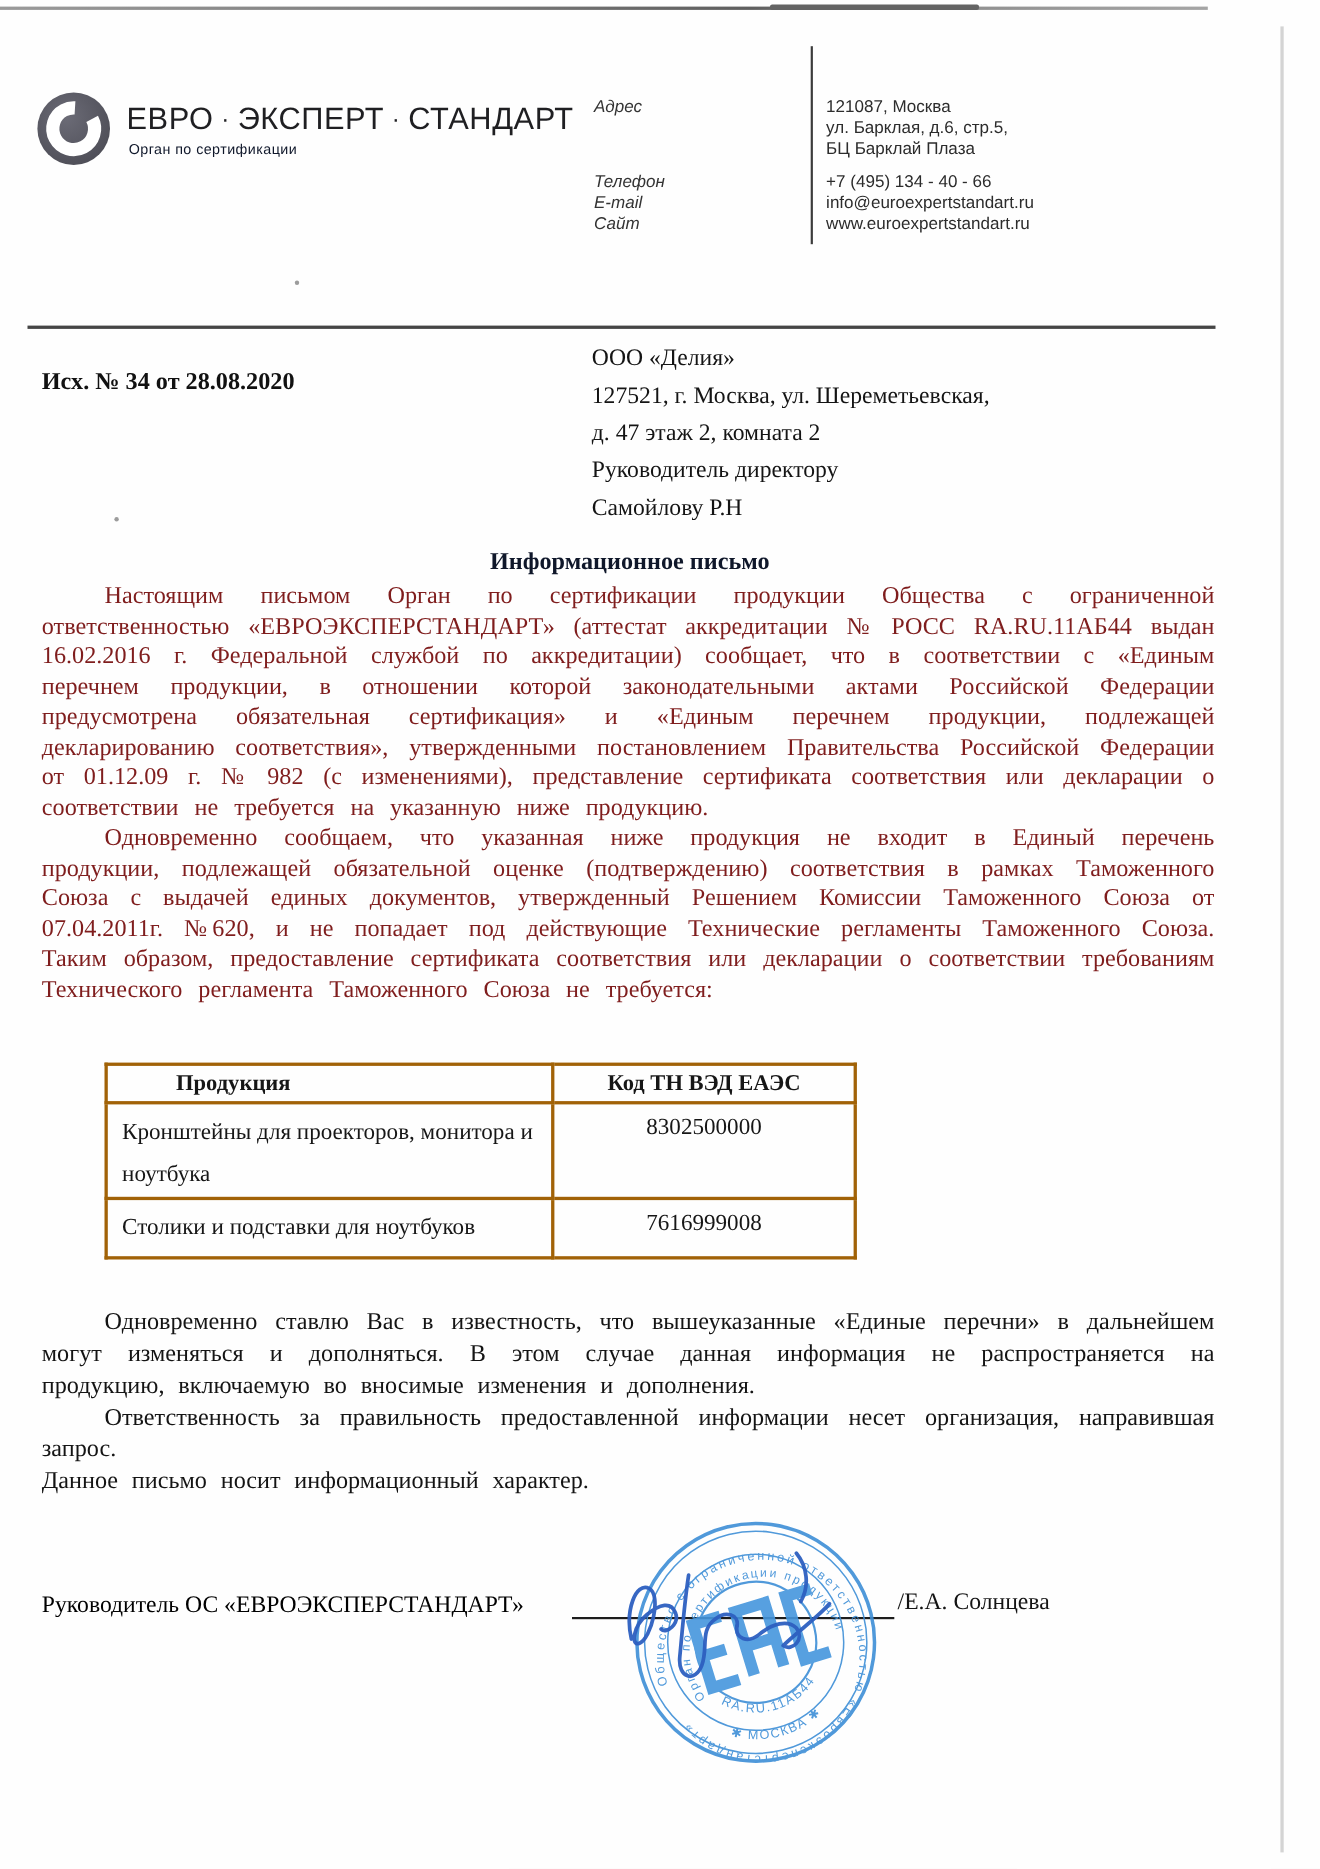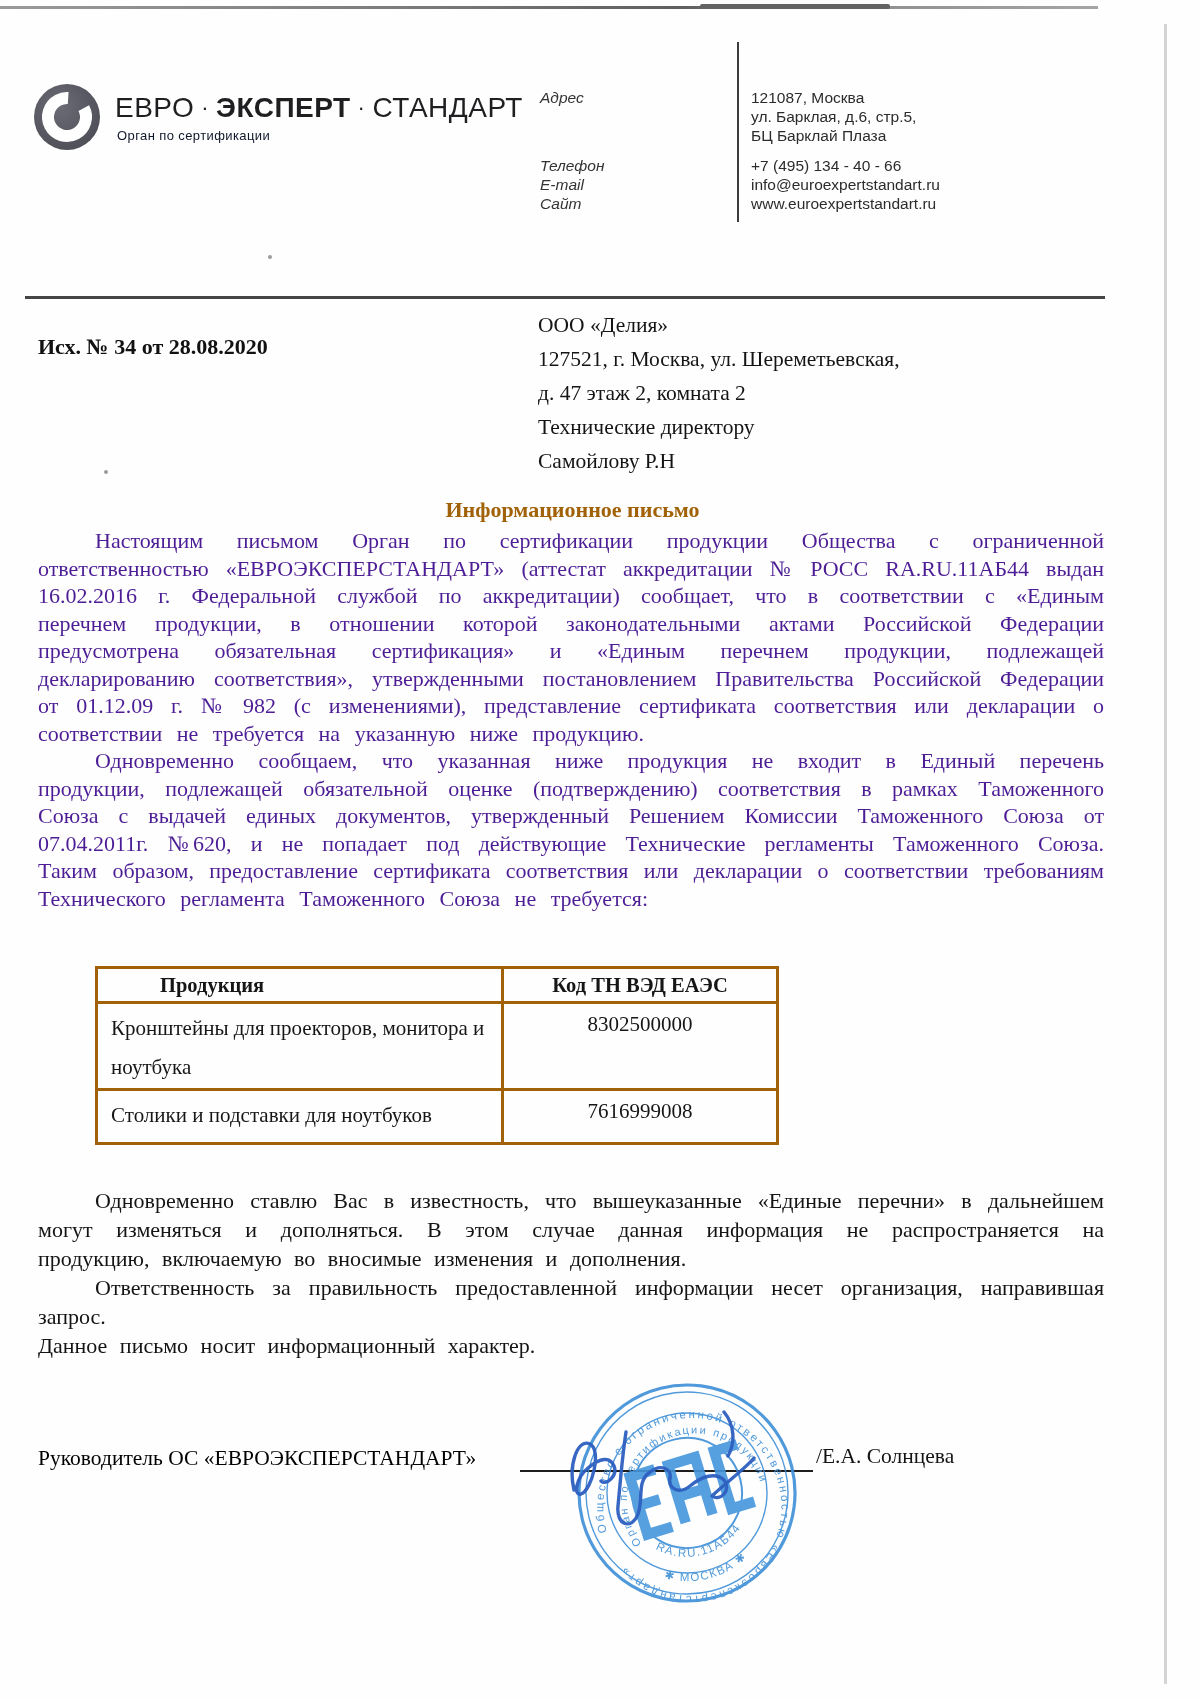--- a/index.html
+++ b/index.html
@@ -12,21 +12,21 @@
   .scan-top-line{position:absolute;left:0;top:6px;width:1098px;height:3px;
     background:linear-gradient(90deg,#9a9a9a 0%,#7d7d7d 35%,#5f5f5f 62%,#8e8e8e 78%,#a5a5a5 100%);}
   .scan-top-blob{position:absolute;left:700px;top:4px;width:190px;height:5px;background:#636363;border-radius:2px;}
   .scan-right-line{position:absolute;left:1164px;top:24px;width:3px;height:1660px;background:#d4d4d4;}
   .speck{position:absolute;width:4px;height:4px;background:#9c9c9c;border-radius:50%;}
   
   .logo-mark{position:absolute;left:33px;top:83px;width:68px;height:68px;}
   .brand{position:absolute;left:115px;top:92px;
     font-family:"Liberation Sans","DejaVu Sans",sans-serif;font-size:28px;
     letter-spacing:.5px;color:#1f1f22;white-space:nowrap;}
-  .brand .bold{font-weight:700;}
+  .brand .bold{font-weight:400;}
   .brand .dot{font-size:22px;vertical-align:2px;margin:0 7px;color:#1f1f22;}
   .brand-sub{position:absolute;left:117px;top:128px;
     font-family:"Liberation Sans","DejaVu Sans",sans-serif;font-size:13px;
     color:#0f172a;letter-spacing:.4px;}
   .contact-labels{position:absolute;left:540px;top:88px;width:185px;
     font-family:"Liberation Sans","DejaVu Sans",sans-serif;font-style:italic;
     font-size:15.5px;color:#333;}
   .contact-labels .line{height:19px;line-height:19px;}
   .contact-labels .gap{height:49px;}
   .contact-values{position:absolute;left:751px;top:88px;width:330px;
@@ -35,23 +35,23 @@
   .contact-values .line{height:19px;line-height:19px;}
   .contact-values .blockgap{height:11px;}
   .contact-divider{position:absolute;left:737px;top:42px;width:2px;height:180px;background:#3c3c3c;}
   .rule{position:absolute;left:25px;top:296px;width:1080px;height:3px;background:#454545;}
   
   .reference{position:absolute;left:38px;top:334px;font-size:22px;font-weight:700;color:#111;}
   .addressee{position:absolute;right:102px;top:308px;width:560px;text-align:left;
     font-size:21.5px;line-height:34px;color:#141414;}
   
   .doc-title{position:absolute;left:40px;top:497px;width:1065px;text-align:center;
-    font-size:22px;font-weight:700;color:#a16207;}
+    font-size:22px;font-weight:700;color:#0f172a;}
   .body-text{position:absolute;left:38px;top:527px;width:1066px;
-    font-size:22px;line-height:27.5px;text-align:justify;word-spacing:9px;color:#4c1d95;}
+    font-size:22px;line-height:27.5px;text-align:justify;word-spacing:9px;color:#7f1d1d;}
   .body-text p{margin:0;text-indent:57px;}
   .closing-text{position:absolute;left:38px;top:1186px;width:1066px;
     font-size:22px;line-height:29px;text-align:justify;word-spacing:7px;color:#141414;}
   .closing-text p{margin:0;text-indent:57px;}
   .closing-text p.no-indent{text-indent:0;}
   
   table.codes{position:absolute;left:95px;top:966px;width:684px;
     border-collapse:collapse;table-layout:fixed;}
   table.codes th,table.codes td{border:3px solid #a16207;}
   table.codes col.c1{width:406px;}
@@ -116,21 +116,21 @@
     <div class="line">www.euroexpertstandart.ru</div>
   </div>
 
   <div class="rule"></div>
 
   <div class="reference">Исх. № 34 от 28.08.2020</div>
   <div class="addressee">
     <div>ООО «Делия»</div>
     <div>127521, г. Москва, ул. Шереметьевская,</div>
     <div>д. 47 этаж 2, комната 2</div>
-    <div>Технические директору</div>
+    <div>Руководитель директору</div>
     <div>Самойлову Р.Н</div>
   </div>
 
   <div class="doc-title">Информационное письмо</div>
   <div class="body-text">
     <p>Настоящим письмом Орган по сертификации продукции Общества с ограниченной ответственностью «ЕВРОЭКСПЕРСТАНДАРТ» (аттестат аккредитации № РОСС RA.RU.11АБ44 выдан 16.02.2016 г. Федеральной службой по аккредитации) сообщает, что в соответствии с «Единым перечнем продукции, в отношении которой законодательными актами Российской Федерации предусмотрена обязательная сертификация» и «Единым перечнем продукции, подлежащей декларированию соответствия», утвержденными постановлением Правительства Российской Федерации от 01.12.09 г. № 982 (с изменениями), представление сертификата соответствия или декларации о соответствии не требуется на указанную ниже продукцию.</p>
     <p>Одновременно сообщаем, что указанная ниже продукция не входит в Единый перечень продукции, подлежащей обязательной оценке (подтверждению) соответствия в рамках Таможенного Союза с выдачей единых документов, утвержденный Решением Комиссии Таможенного Союза от 07.04.2011г. №620, и не попадает под действующие Технические регламенты Таможенного Союза. Таким образом, предоставление сертификата соответствия или декларации о соответствии требованиям Технического регламента Таможенного Союза не требуется:</p>
   </div>
 
   <table class="codes">

